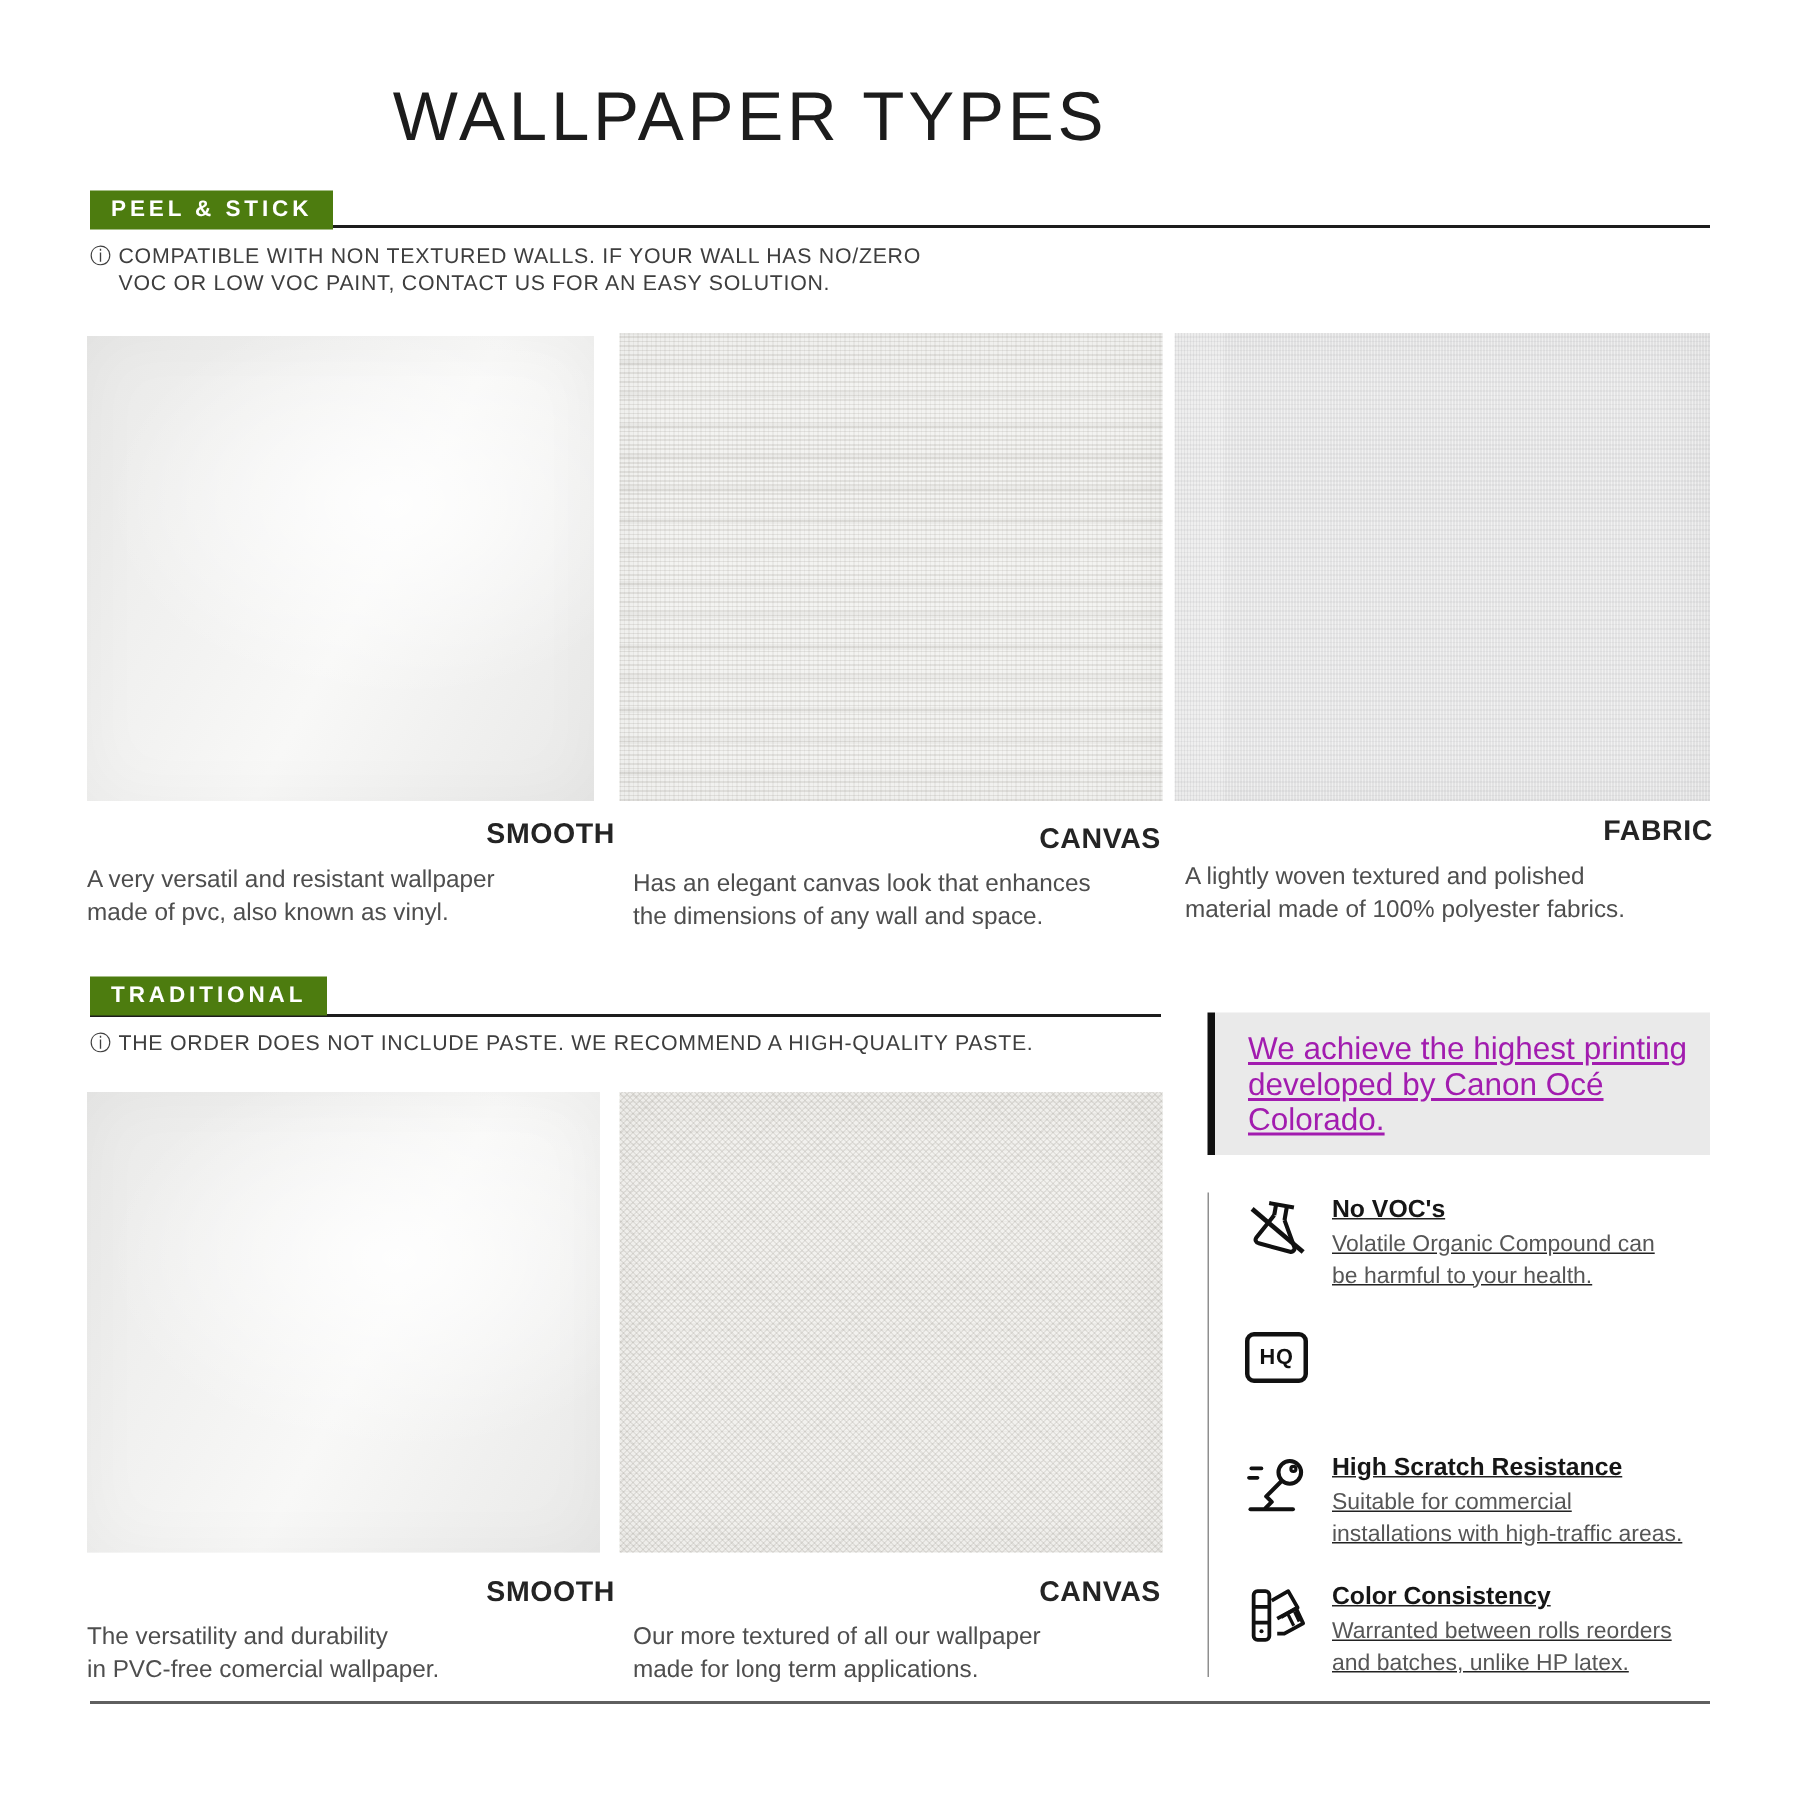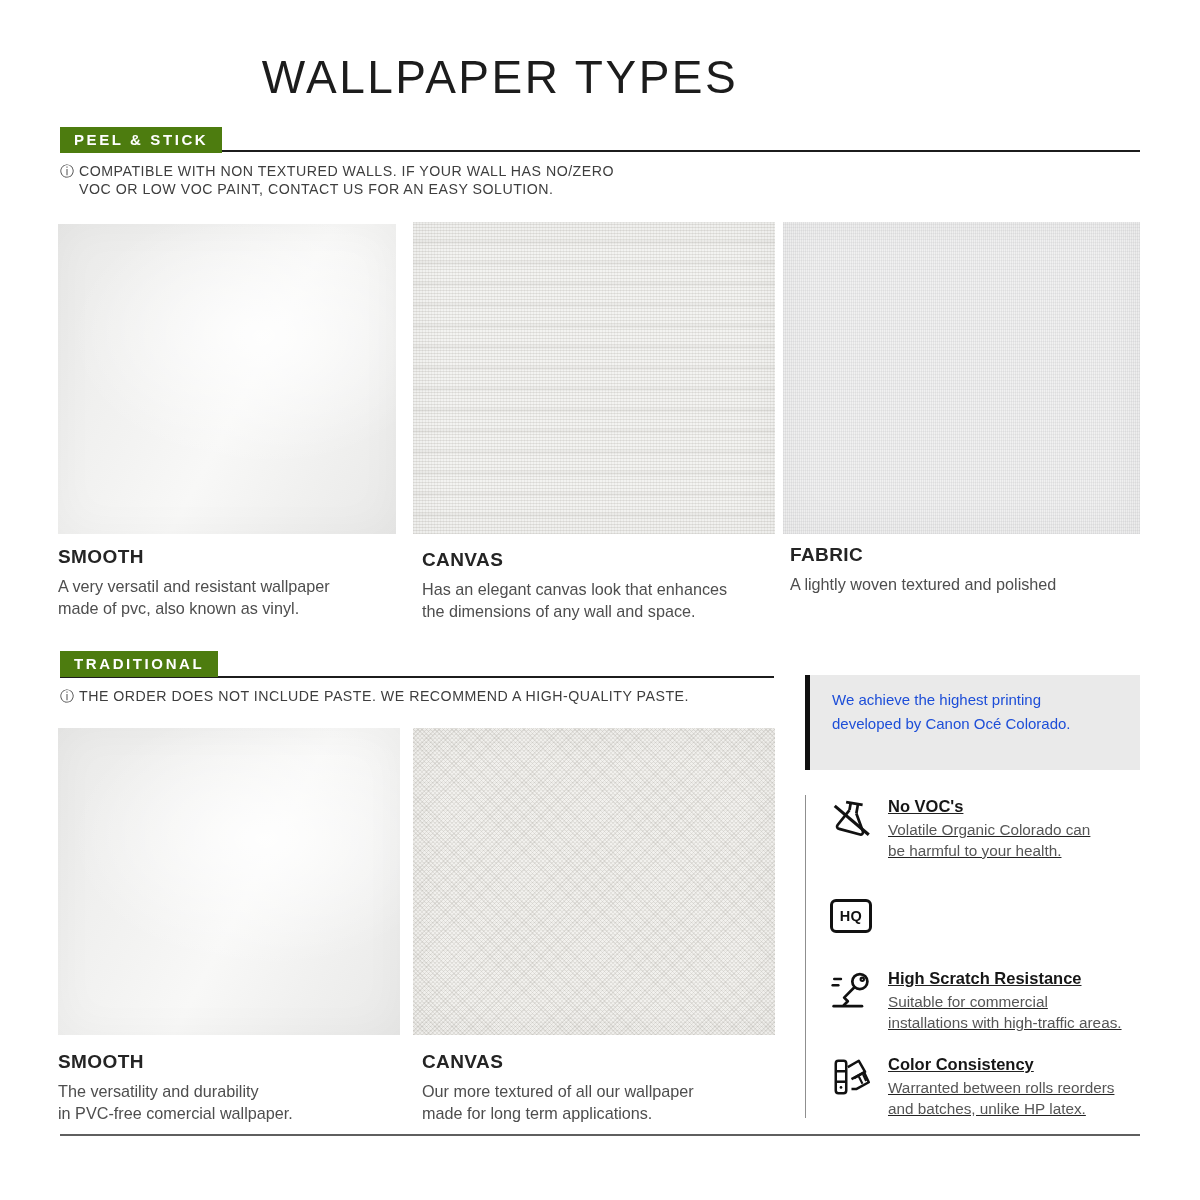--- a/index.html
+++ b/index.html
@@ -54,47 +54,47 @@
       repeating-linear-gradient(45deg, rgba(133,128,118,0.14) 0px, rgba(133,128,118,0.14) 1px, transparent 1px, transparent 3px),
       repeating-linear-gradient(-45deg, rgba(133,128,118,0.14) 0px, rgba(133,128,118,0.14) 1px, transparent 1px, transparent 3px),
       repeating-linear-gradient(0deg, rgba(133,128,118,0.06) 0px, rgba(133,128,118,0.06) 1px, transparent 1px, transparent 4px);
   }
   .sw-ps-smooth{left:58px;top:224px;width:338px;height:310px;}
   .sw-ps-canvas{left:413px;top:222px;width:362px;height:312px;}
   .sw-ps-fabric{left:783px;top:222px;width:357px;height:312px;}
   .sw-tr-smooth{left:58px;top:728px;width:342px;height:307px;}
   .sw-tr-canvas{left:413px;top:728px;width:362px;height:307px;}
   .caption{position:absolute;width:352px;}
-  .cap-title{font-size:19px;font-weight:600;letter-spacing:0.4px;color:#242424;margin-bottom:8px;}
+  .cap-title{font-size:19px;font-weight:600;letter-spacing:0.4px;color:#242424;margin-bottom:8px;text-align:right;}
   .cap-line{font-size:16.2px;color:#4e4e4e;line-height:21.5px;}
   .cap-ps-smooth{left:58px;top:546px;}
   .cap-ps-canvas{left:422px;top:549px;}
   .cap-ps-fabric{left:790px;top:544px;}
   .cap-tr-smooth{left:58px;top:1051px;}
   .cap-tr-canvas{left:422px;top:1051px;}
   .quote-bar{position:absolute;left:805px;top:675px;width:5px;height:95px;background:#101010;}
   .quote-box{
     position:absolute;left:810px;top:675px;width:330px;height:95px;background:#eaeaea;
     box-sizing:border-box;padding:13px 10px 0 22px;
   }
-  .q-line{font-size:15px;line-height:23.5px;color:#1d4ed8;font-weight:500;}
+  .q-line{font-size:21px;line-height:23.5px;color:#a21caf;font-weight:500;text-decoration:underline;}
   .feat-line{position:absolute;left:805px;top:795px;width:1px;height:323px;background:#8f8f8f;}
   .feature{position:absolute;left:830px;width:320px;}
   .f-icon{position:absolute;left:0;top:1px;width:44px;height:44px;}
   .f-icon svg{display:block;}
   .f-text{margin-left:58px;width:262px;text-decoration:underline;}
   .f-title{font-size:16.5px;font-weight:bold;color:#161616;line-height:20px;}
   .f-line{font-size:15.3px;color:#565656;line-height:20.5px;}
   .f-line.first{margin-top:4px;}
   .feat-1{top:796px;}
   .feat-2{top:882px;}
   .feat-3{top:968px;}
   .feat-4{top:1054px;}
   .hq-box{
-    width:36px;height:28px;margin-top:16px;border:3px solid #111;border-radius:6px;
+    width:36px;height:28px;margin-top:5px;border:3px solid #111;border-radius:6px;
     display:flex;align-items:center;justify-content:center;
     font-size:14.5px;font-weight:bold;color:#111;letter-spacing:0.5px;
   }
   .bottom-rule{position:absolute;left:60px;top:1134px;width:1080px;height:2px;background:#5f5f5f;}
 </style>
 </head>
 <body>
 
 <div class="canvas">
 
@@ -123,20 +123,21 @@
 
   <div class="caption cap-ps-canvas">
     <div class="cap-title">CANVAS</div>
     <div class="cap-line">Has an elegant canvas look that enhances</div>
     <div class="cap-line">the dimensions of any wall and space.</div>
   </div>
 
   <div class="caption cap-ps-fabric">
     <div class="cap-title">FABRIC</div>
     <div class="cap-line">A lightly woven textured and polished</div>
+    <div class="cap-line">material made of 100% polyester fabrics.</div>
   </div>
 
   <div class="rule rule-tr"></div>
   <div class="badge badge-tr">TRADITIONAL</div>
 
   <div class="note note-tr">
     <span class="info-icon">ⓘ</span>
     <div class="note-lines">
       <div>THE ORDER DOES NOT INCLUDE PASTE. WE RECOMMEND A HIGH-QUALITY PASTE.</div>
     </div>
@@ -172,21 +173,21 @@
           <line x1="13" y1="6" x2="29" y2="6"></line>
           <line x1="17.5" y1="6" x2="17.5" y2="13"></line>
           <line x1="24.5" y1="6" x2="24.5" y2="15"></line>
           <path d="M17.5 13 L8.8 29 a2.3 2.3 0 0 0 2.1 3.4 L31.5 34.2 a2.3 2.3 0 0 0 2.2-3.3 L24.5 15"></path>
         </g>
         <line x1="4.5" y1="8.5" x2="37" y2="36" stroke-width="3"></line>
       </svg>
     </div>
     <div class="f-text">
       <div class="f-title">No VOC's</div>
-      <div class="f-line first">Volatile Organic Colorado can</div>
+      <div class="f-line first">Volatile Organic Compound can</div>
       <div class="f-line">be harmful to your health.</div>
     </div>
   </div>
 
   <div class="feature feat-2">
     <div class="f-icon">
       <div class="hq-box">HQ</div>
     </div>
   </div>
 

